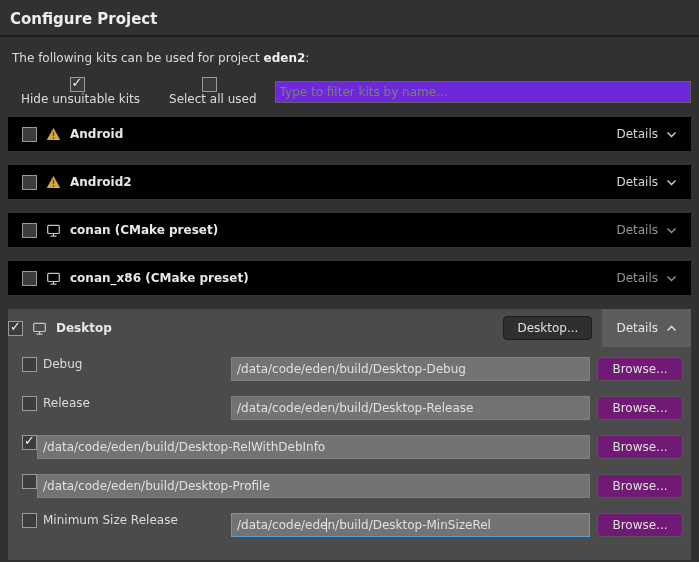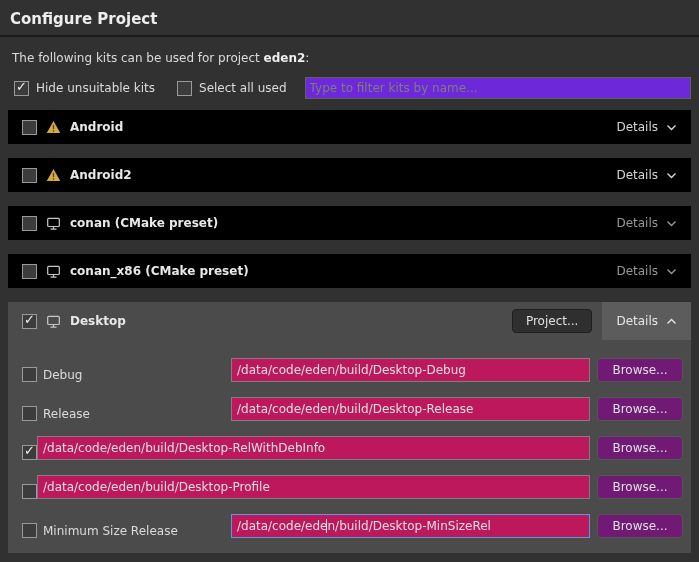--- a/index.html
+++ b/index.html
@@ -10,21 +10,21 @@
     font-family:"DejaVu Sans","Liberation Sans",sans-serif;
     font-size:12px;
     overflow:hidden;
   }
   .title { font-size:15px; font-weight:bold; color:#eeeeee; padding:10px 0 0 10px; }
   .rule  { height:2px; background:#1b1b1b; margin-top:7px; }
   .intro { margin:14px 0 0 12px; color:#dcdcdc; }
   .intro b { color:#eeeeee; }
 
   .controls { display:flex; align-items:center; margin:12px 8px 0 14px; }
-  .cb-group { display:flex; align-items:center; }
+  .cb-group { display:flex; align-items:center;flex-direction:column; }
   .cb {
     width:13px; height:13px; flex:none;
     border:1px solid #9a9a9a; background:#3c3c3c;
     display:inline-block; position:relative; box-sizing:content-box;
   }
   .cb.checked::after {
     content:"\2713"; position:absolute; left:1px; top:-3px;
     font-size:13px; color:#f2f2f2;
   }
   .cb-label { margin-left:7px; }
@@ -44,38 +44,38 @@
   }
   .kit-icon { margin-left:9px; display:flex; align-items:center; }
   .kit-name { font-weight:bold; margin-left:9px; color:#e8e8e8; }
   .details {
     margin-left:auto; display:flex; align-items:center; gap:8px;
     padding:0 14px; height:100%; color:#d6d6d6;
   }
   .details.disabled { color:#979797; }
 
   .kit-block { background:#4b4b4b; margin:0 8px 12px 8px; padding-bottom:8px; }
-  .kit-block-header { display:flex; align-items:center; height:38px; padding-left:14px; }
+  .kit-block-header { display:flex; align-items:center; height:38px; }
   .manage {
     margin-left:auto; margin-right:10px;
     background:#2f2f2f; border:1px solid #1e1e1e; border-radius:4px;
     color:#e0e0e0; font:inherit; padding:4px 13px;
   }
   .details-open {
     background:#5c5c5c; height:38px; display:flex; align-items:center;
     gap:8px; padding:0 14px; color:#e6e6e6;
   }
 
   .cfg-rows { padding-top:10px; }
-  .cfg-row { display:flex; align-items:flex-end; height:32px; margin:0 8px 7px 14px; }
+  .cfg-row { display:flex; align-items:flex-start; height:32px; margin:0 8px 7px 14px; }
   .cfg-label { margin-left:6px; width:188px; flex:none; color:#dcdcdc; }
   .path-wrap { flex:1; position:relative; display:flex; margin-right:7px; }
   .path {
     width:100%; height:24px; box-sizing:border-box;
-    background:#be185d; border:1px solid #7f7f7f;
+    background:#737373; border:1px solid #7f7f7f;
     color:#e0e0e0; padding:0 5px; font:inherit;
   }
   .path-wrap.focused .path { border-color:#4f9ddb; }
   .path-wrap.focused::after {
     content:""; position:absolute; left:95px; top:5px;
     width:1px; height:14px; background:#ececec;
   }
   .browse {
     width:86px; height:24px; flex:none;
     background:#701a75; border:1px solid #565656; border-radius:4px;
@@ -179,21 +179,21 @@
     <div class="kit-block">
       <div class="kit-block-header">
         <span class="cb checked"></span>
         <span class="kit-icon">
           <svg width="15" height="15" viewBox="0 0 16 16" fill="none" stroke="#c6c6c6" stroke-width="1.3">
               <rect x="1.8" y="2.6" width="12.4" height="8.6" rx="1"></rect>
               <path d="M8 11.4 V13.6 M4.8 13.9 H11.2"></path>
             </svg>
         </span>
         <span class="kit-name">Desktop</span>
-        <button class="manage">Project...</button>
+        <button class="manage">Desktop...</button>
         <span class="details-open">
           <span>Details</span>
           <span><svg width="11" height="7" viewBox="0 0 11 7">
                 <path d="M1.5 5.5 L5.5 1.5 L9.5 5.5" fill="none" stroke="currentColor" stroke-width="1.4"></path>
               </svg></span>
         </span>
       </div>
 
       <div class="cfg-rows">
 

